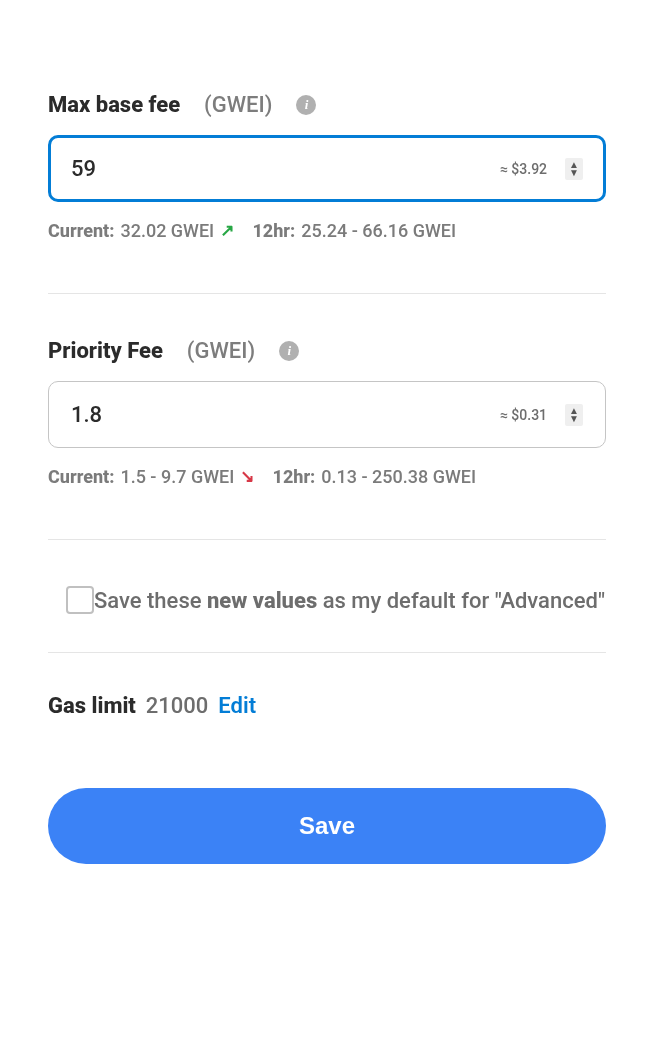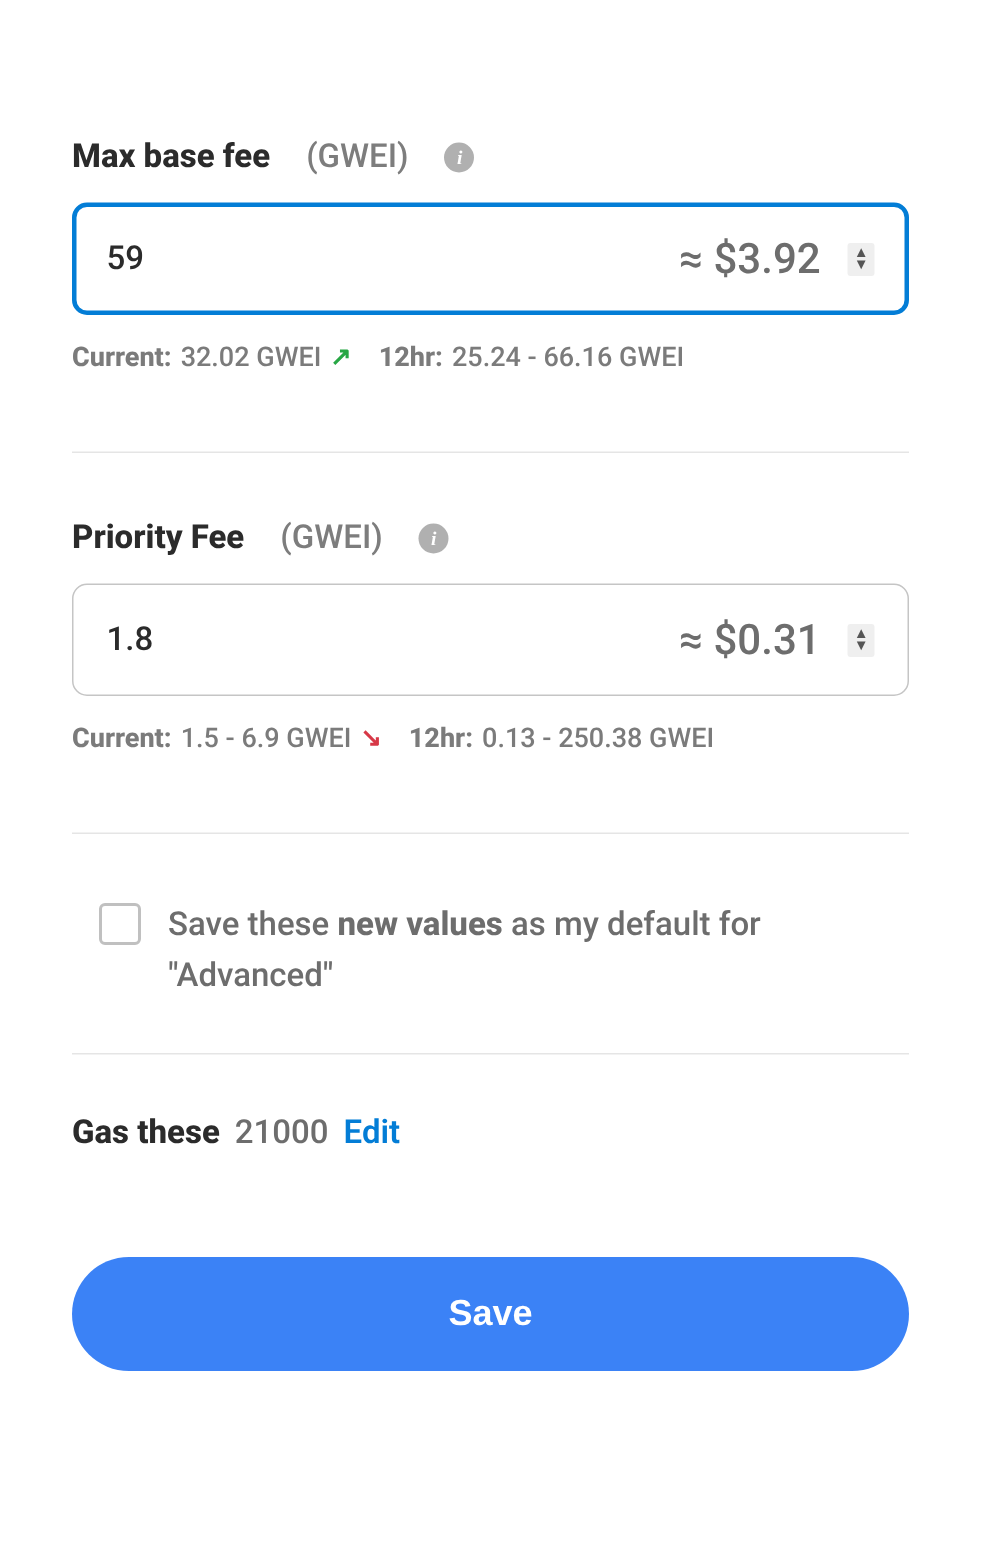--- a/index.html
+++ b/index.html
@@ -92,21 +92,21 @@
       font-size: 22px;
       font-weight: 500;
       color: #2b2b2b;
     }
     .input-right {
       display: flex;
       align-items: center;
       gap: 18px;
     }
     .approx {
-      font-size: 28px;
+      font-size: 14px;
       color: #6d6d6d;
       font-weight: 500;
     }
     .spinner {
       display: flex;
       flex-direction: column;
       background: #efefef;
       border-radius: 2px;
       padding: 3px 4px;
       gap: 0px;
@@ -150,21 +150,20 @@
       display: inline-block;
       transform: translateY(-1px);
     }
     .stat-sep {
       margin-left: 12px;
     }
 
     .checkbox-row {
       display: flex;
       align-items: flex-start;
-      gap: 18px;
       padding-bottom: 34px;
       border-bottom: 1.5px solid #e5e5e5;
       margin-bottom: 40px;
     }
     .checkbox {
       width: 28px;
       height: 28px;
       border: 2px solid #c0c0c0;
       border-radius: 4px;
       flex-shrink: 0;
@@ -261,38 +260,38 @@
         <div class="input-right">
           <span class="approx">≈ $0.31</span>
           <div class="spinner">
             <span class="spinner-arrow">▲</span>
             <span class="spinner-arrow">▼</span>
           </div>
         </div>
       </div>
       <div class="stats-row">
         <span class="stat-label">Current:</span>
-        <span class="stat-value">1.5 - 6.9 GWEI</span>
+        <span class="stat-value">1.5 - 9.7 GWEI</span>
         <span class="trend-down">↘</span>
         <span class="stat-label stat-sep">12hr:</span>
         <span class="stat-value">0.13 - 250.38 GWEI</span>
       </div>
     </div>
 
     
     <div class="checkbox-row">
       <div class="checkbox"></div>
       <div class="checkbox-text">
         <span>Save these </span><span class="bold">new values</span><span> as my default for "Advanced"</span>
       </div>
     </div>
 
     
     <div class="gas-limit-row">
-      <span class="gas-limit-label">Gas these</span>
+      <span class="gas-limit-label">Gas limit</span>
       <span class="gas-limit-value">21000</span>
       <span class="edit-link">Edit</span>
     </div>
 
     
     <button class="save-btn">Save</button>
   </div>
 </div>
 
 </body></html>

